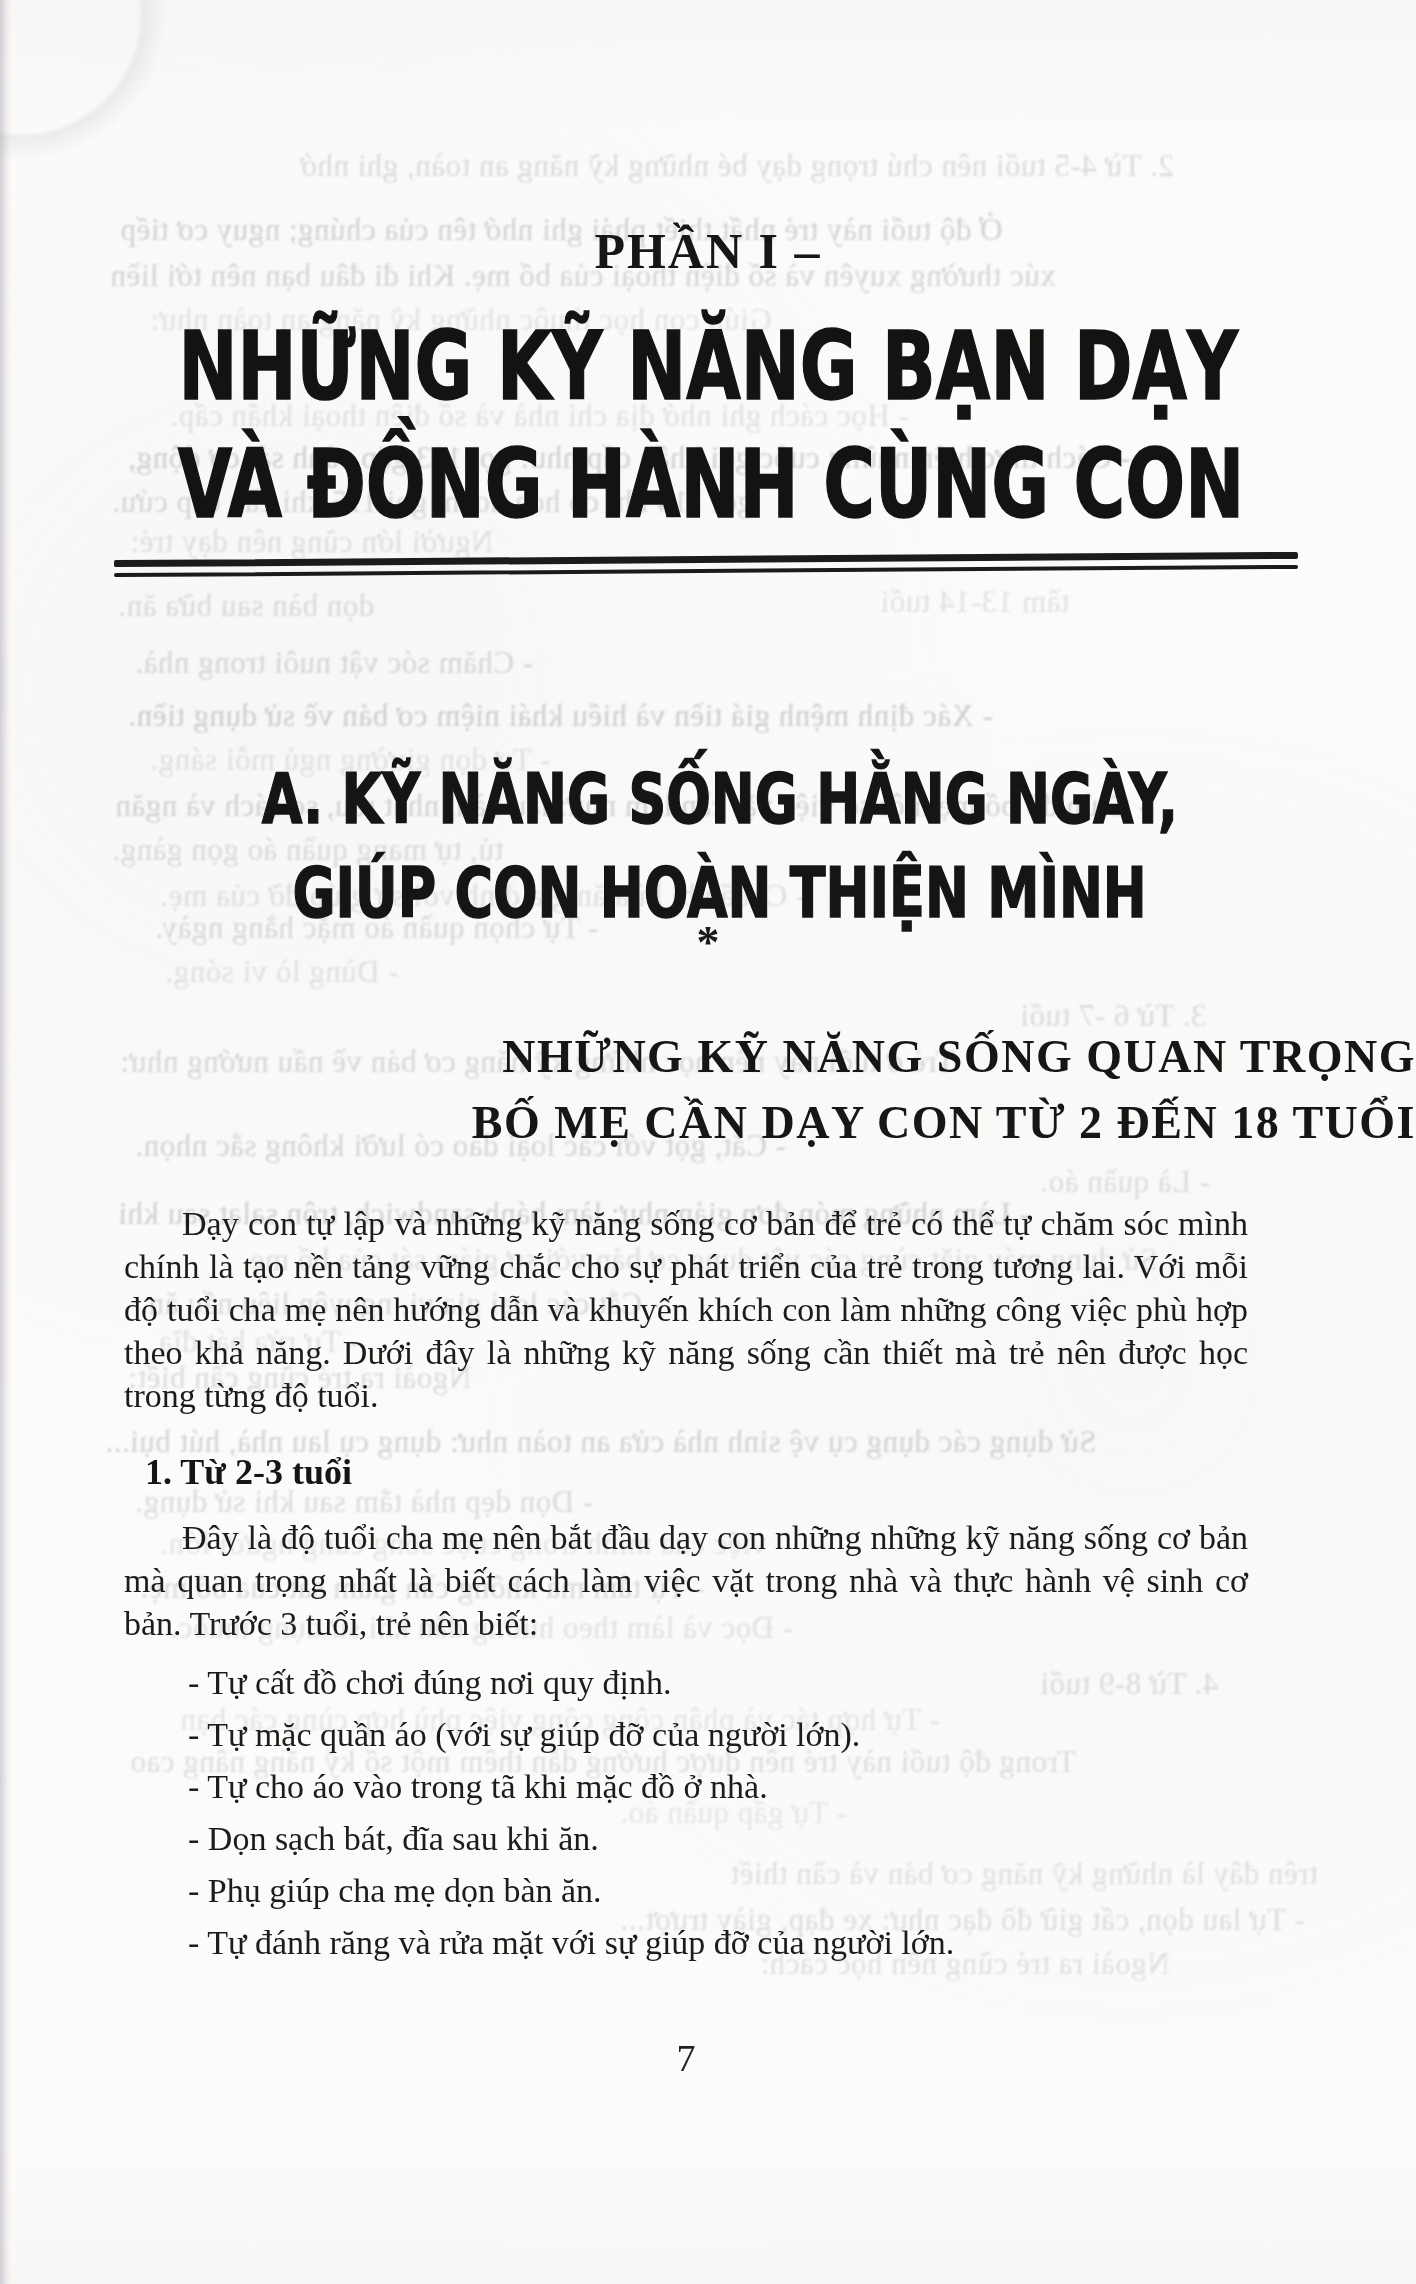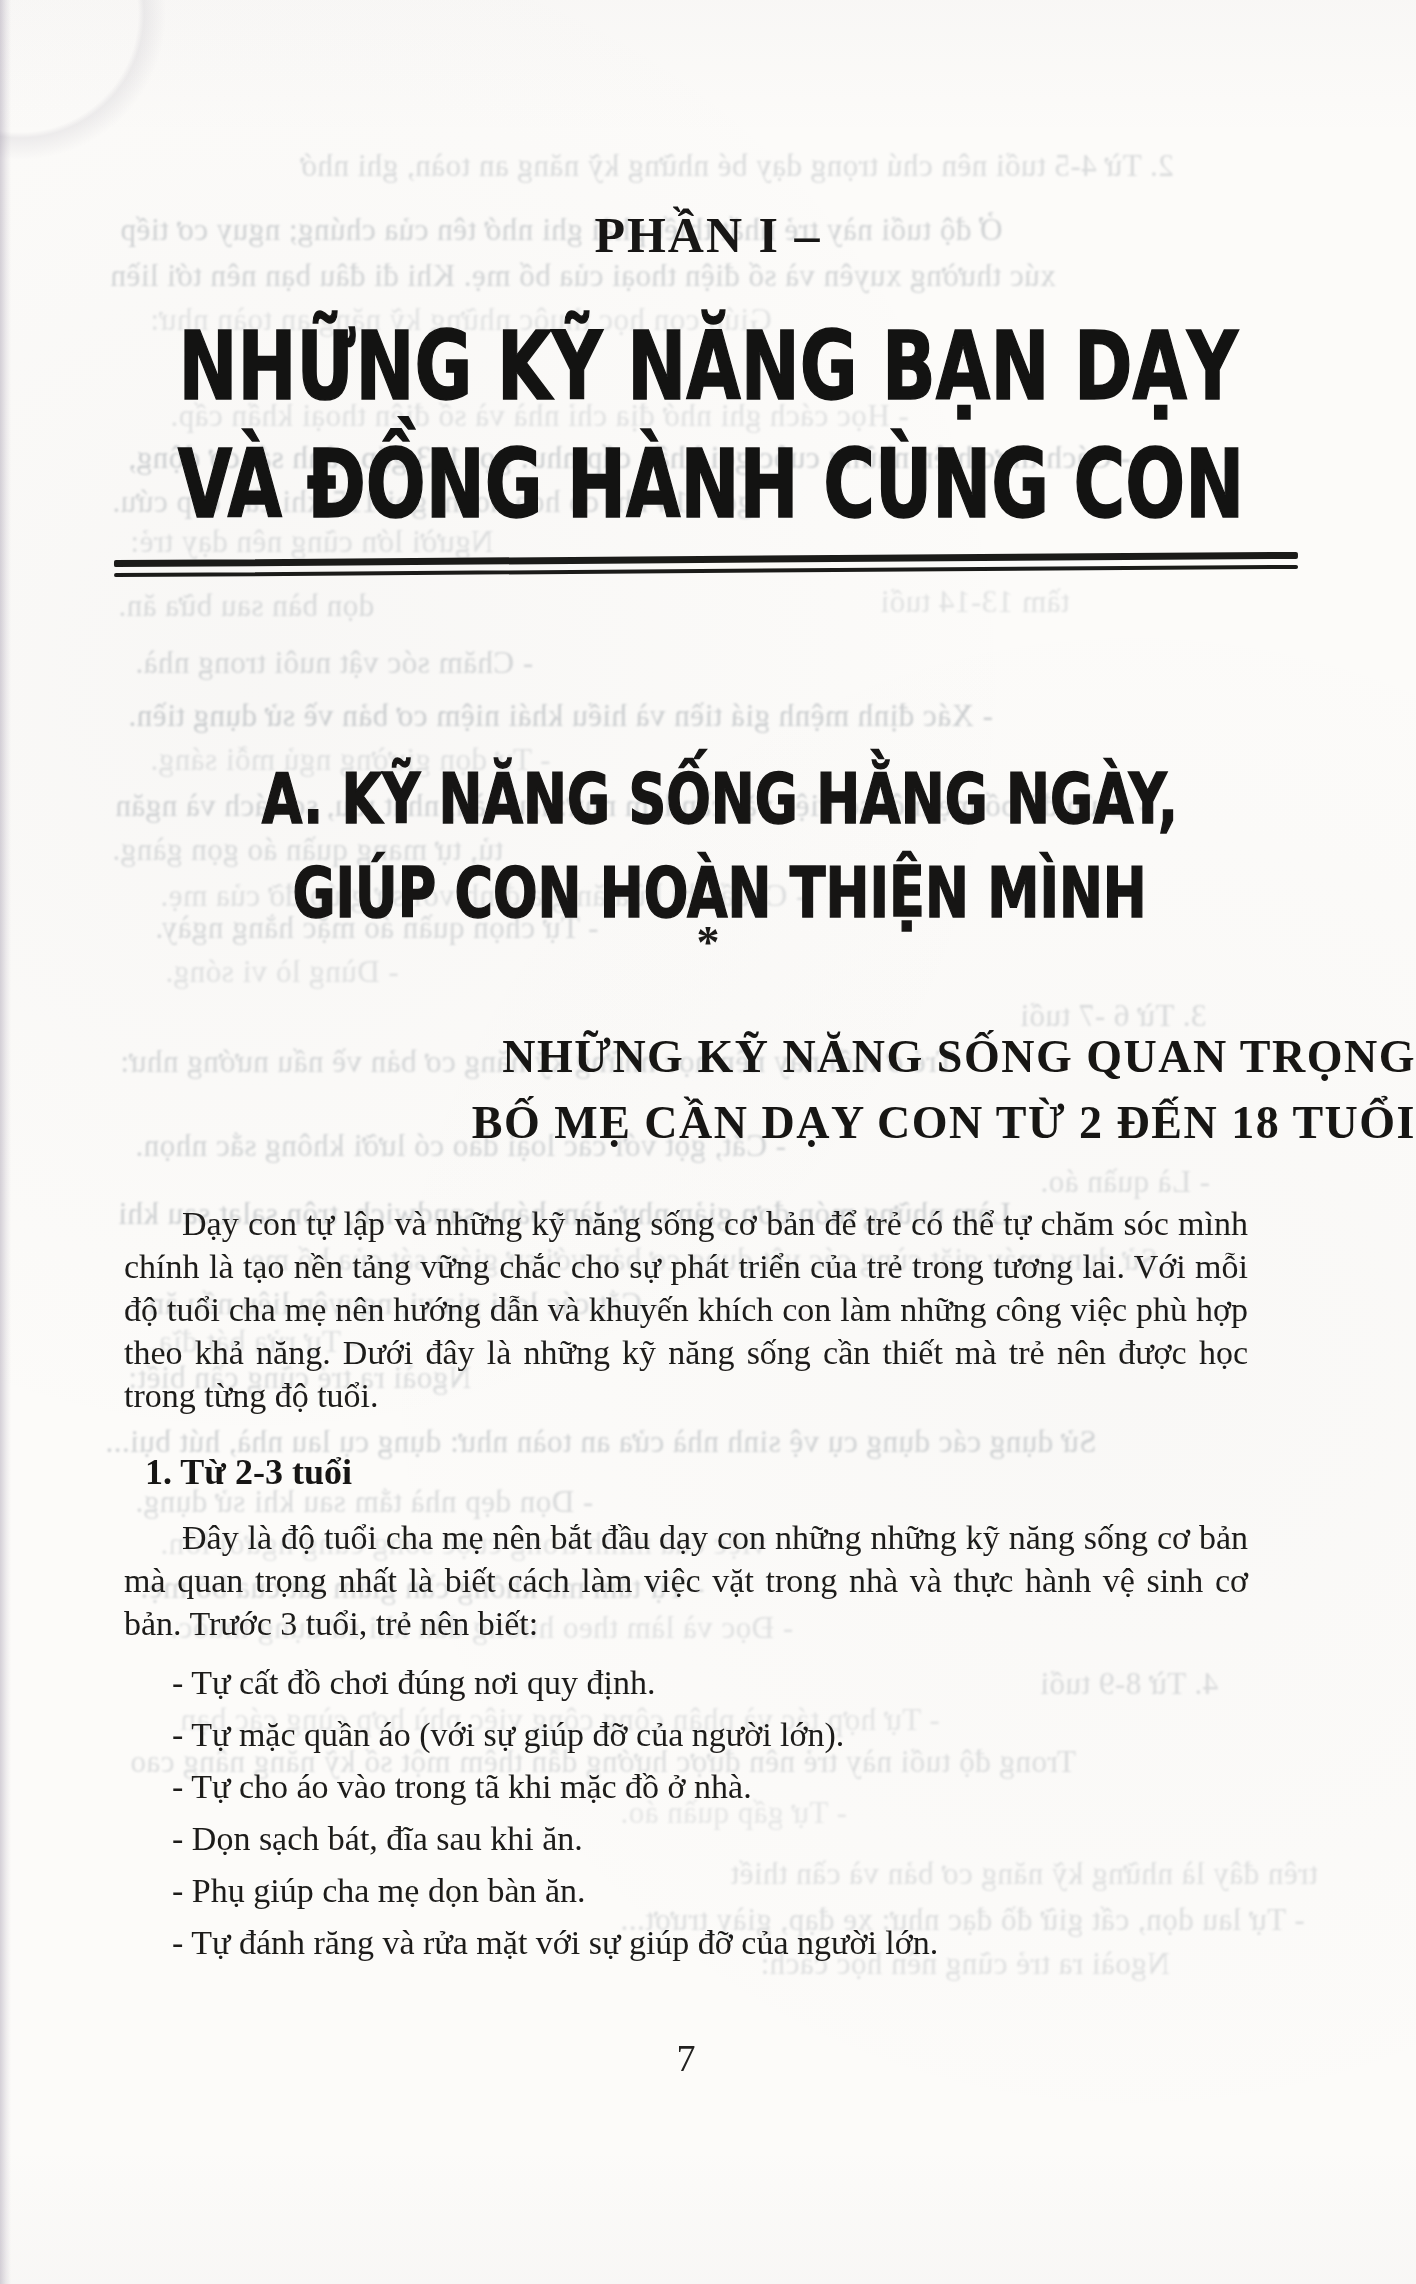--- a/index.html
+++ b/index.html
@@ -34,21 +34,21 @@
     transform:scaleX(-1);
     font-family:"Liberation Serif","DejaVu Serif",serif;
     font-size:31px;
     color:#878f96;
     filter:blur(1.3px);
     letter-spacing:0.5px;
   }
   
   .content{position:absolute;inset:0;}
   .part-label{
-    position:absolute;top:206px;left:0;width:100%;
+    position:absolute;top:222px;left:0;width:100%;
     text-align:center;font-size:50px;font-weight:700;
     letter-spacing:2px;color:#171615;
   }
   .book-title{
     position:absolute;top:308px;left:0;width:100%;margin:0;
     text-align:center;font-weight:700;
     font-family:"DejaVu Sans","Liberation Sans",sans-serif;
     font-size:94px;line-height:118px;color:#131312;
   }
   .line{display:block;}
@@ -79,21 +79,21 @@
     font-size:34px;line-height:43px;
   }
   .para{
     margin:12px;text-align:justify;text-indent:58px;
     color:#1d1c1a;
   }
   .age-heading{
     margin:34px 0 0 33px;font-size:36px;font-weight:700;color:#161514;
   }
   .para2{margin-top:22px;}
-  .bullets{margin-top:16px;margin-left:60px;}
+  .bullets{margin-top:16px;margin-left:76px;}
   .bullet{margin-bottom:9px;}
   .pagenum{
     position:absolute;top:2036px;left:112px;width:1148px;
     text-align:center;font-size:38px;color:#222120;
   }
 </style>
 </head>
 <body>
 
 <div class="page">

